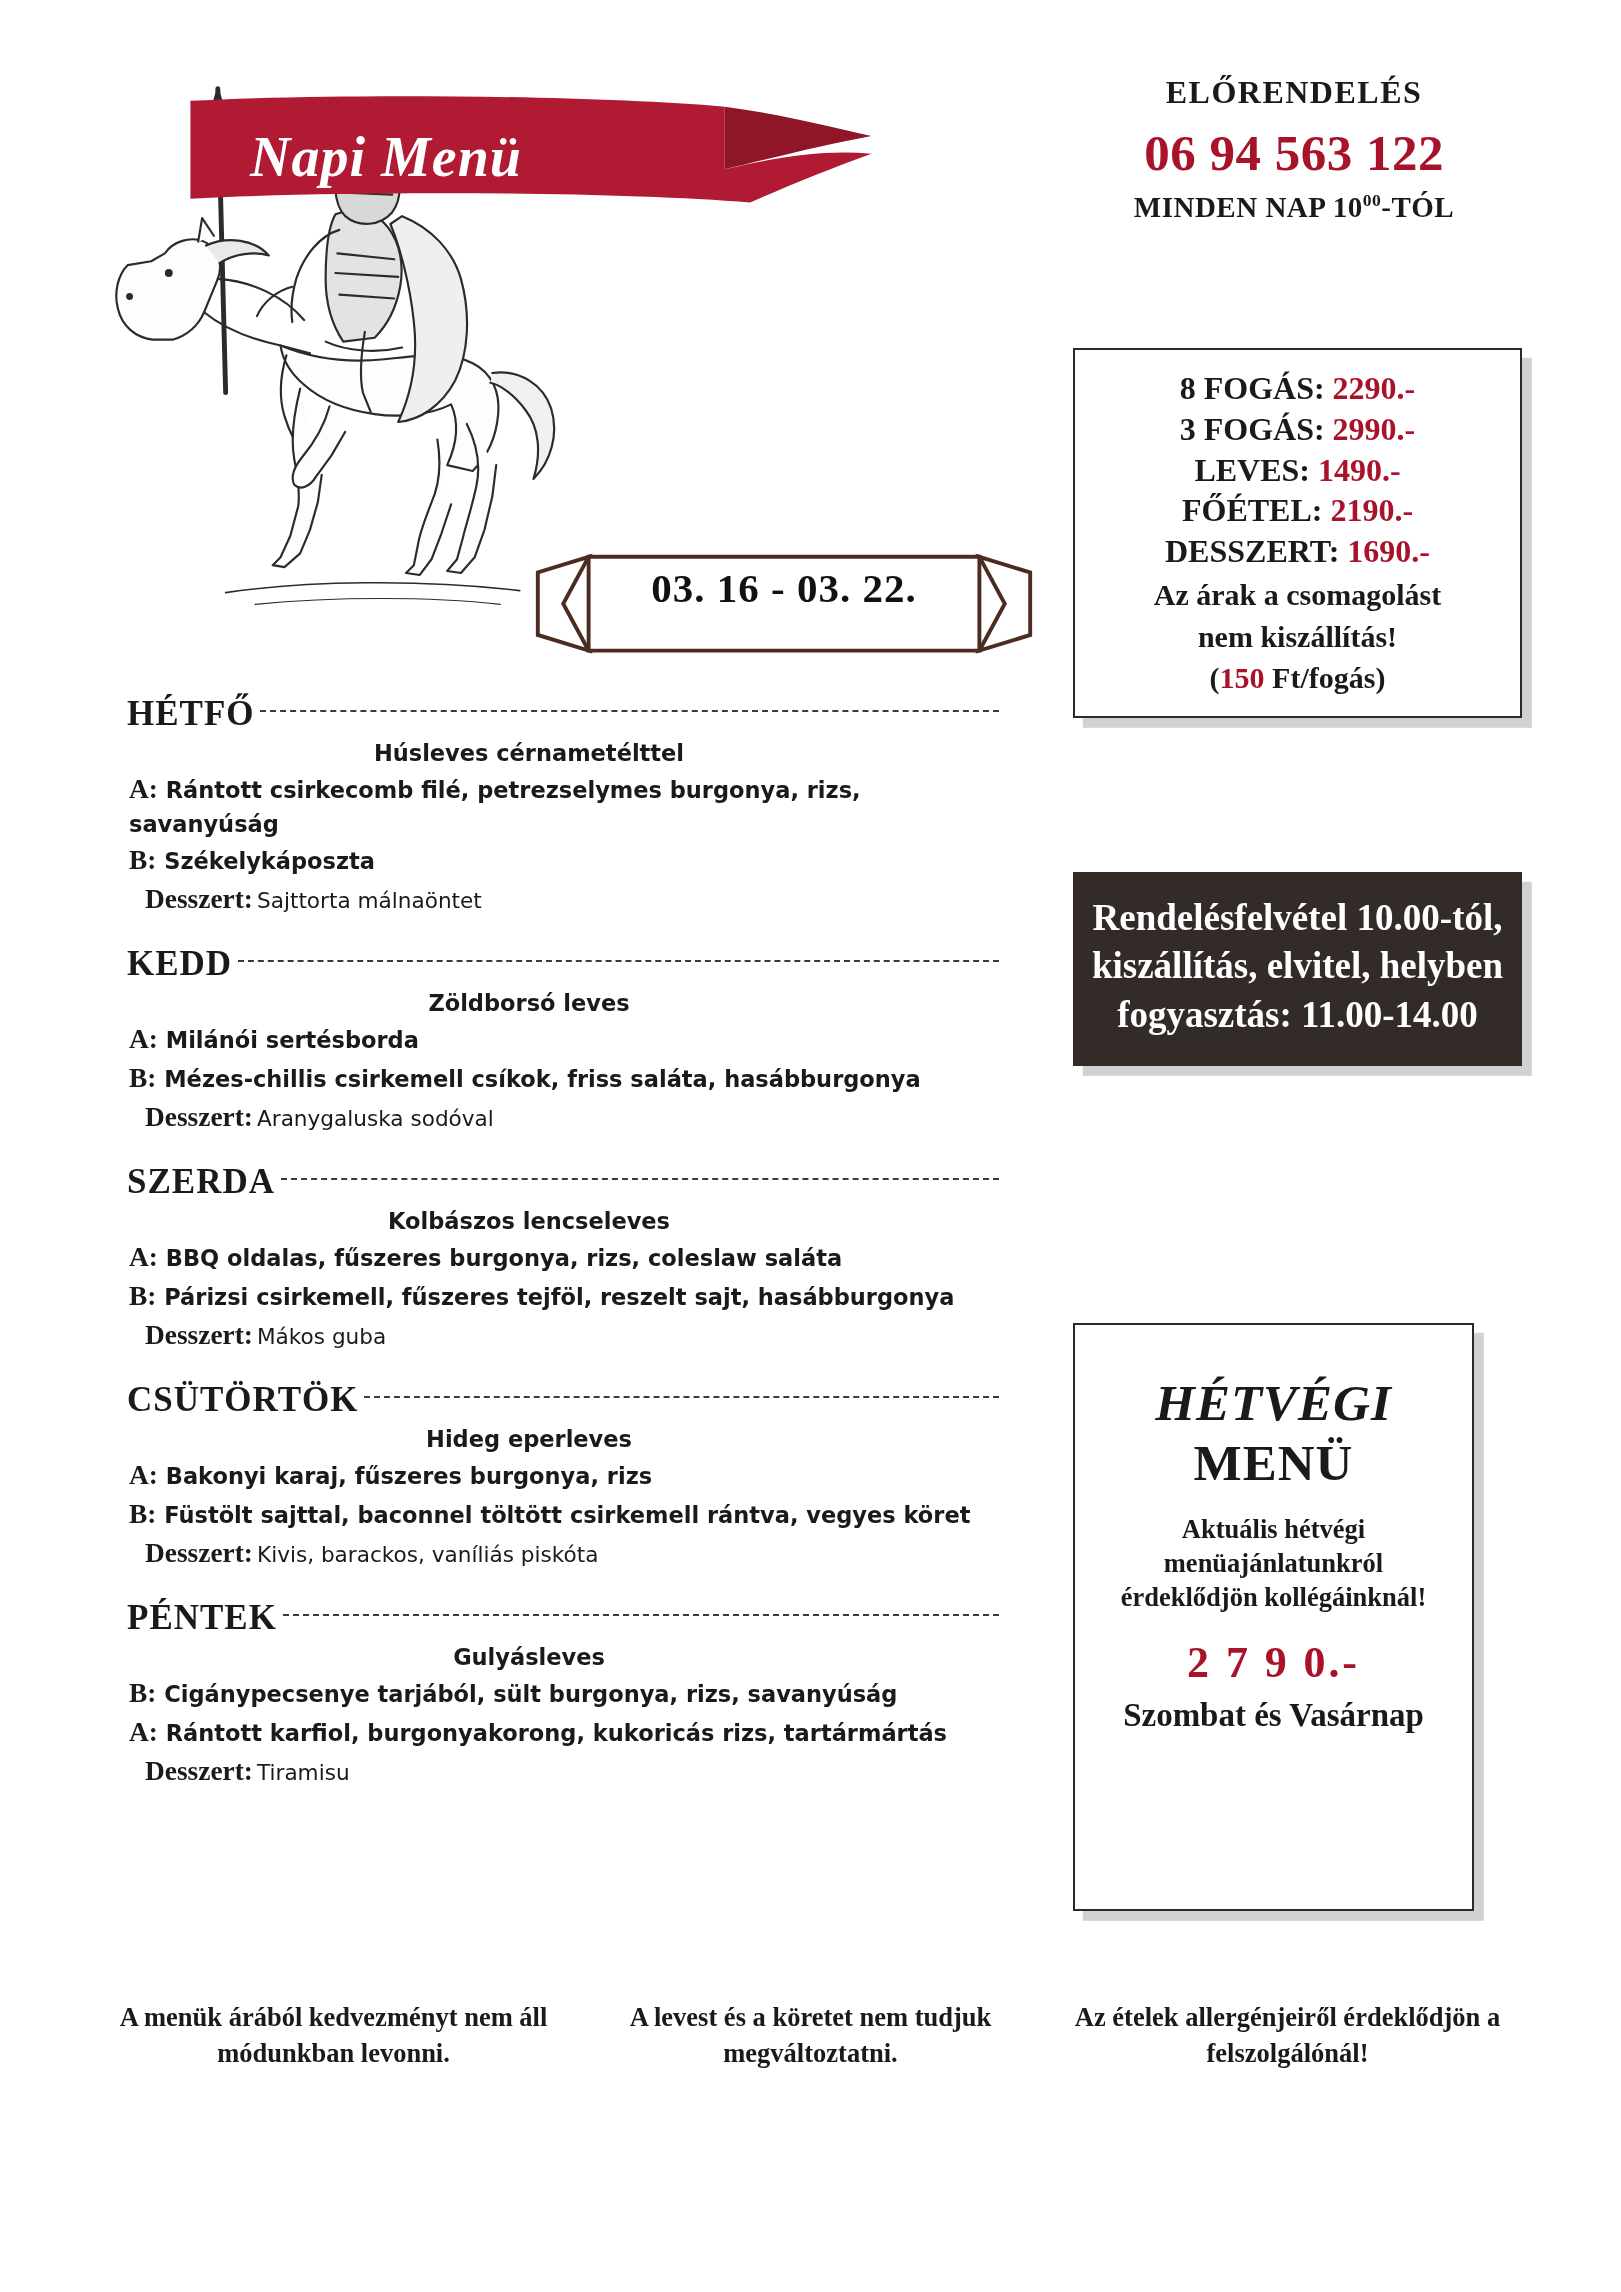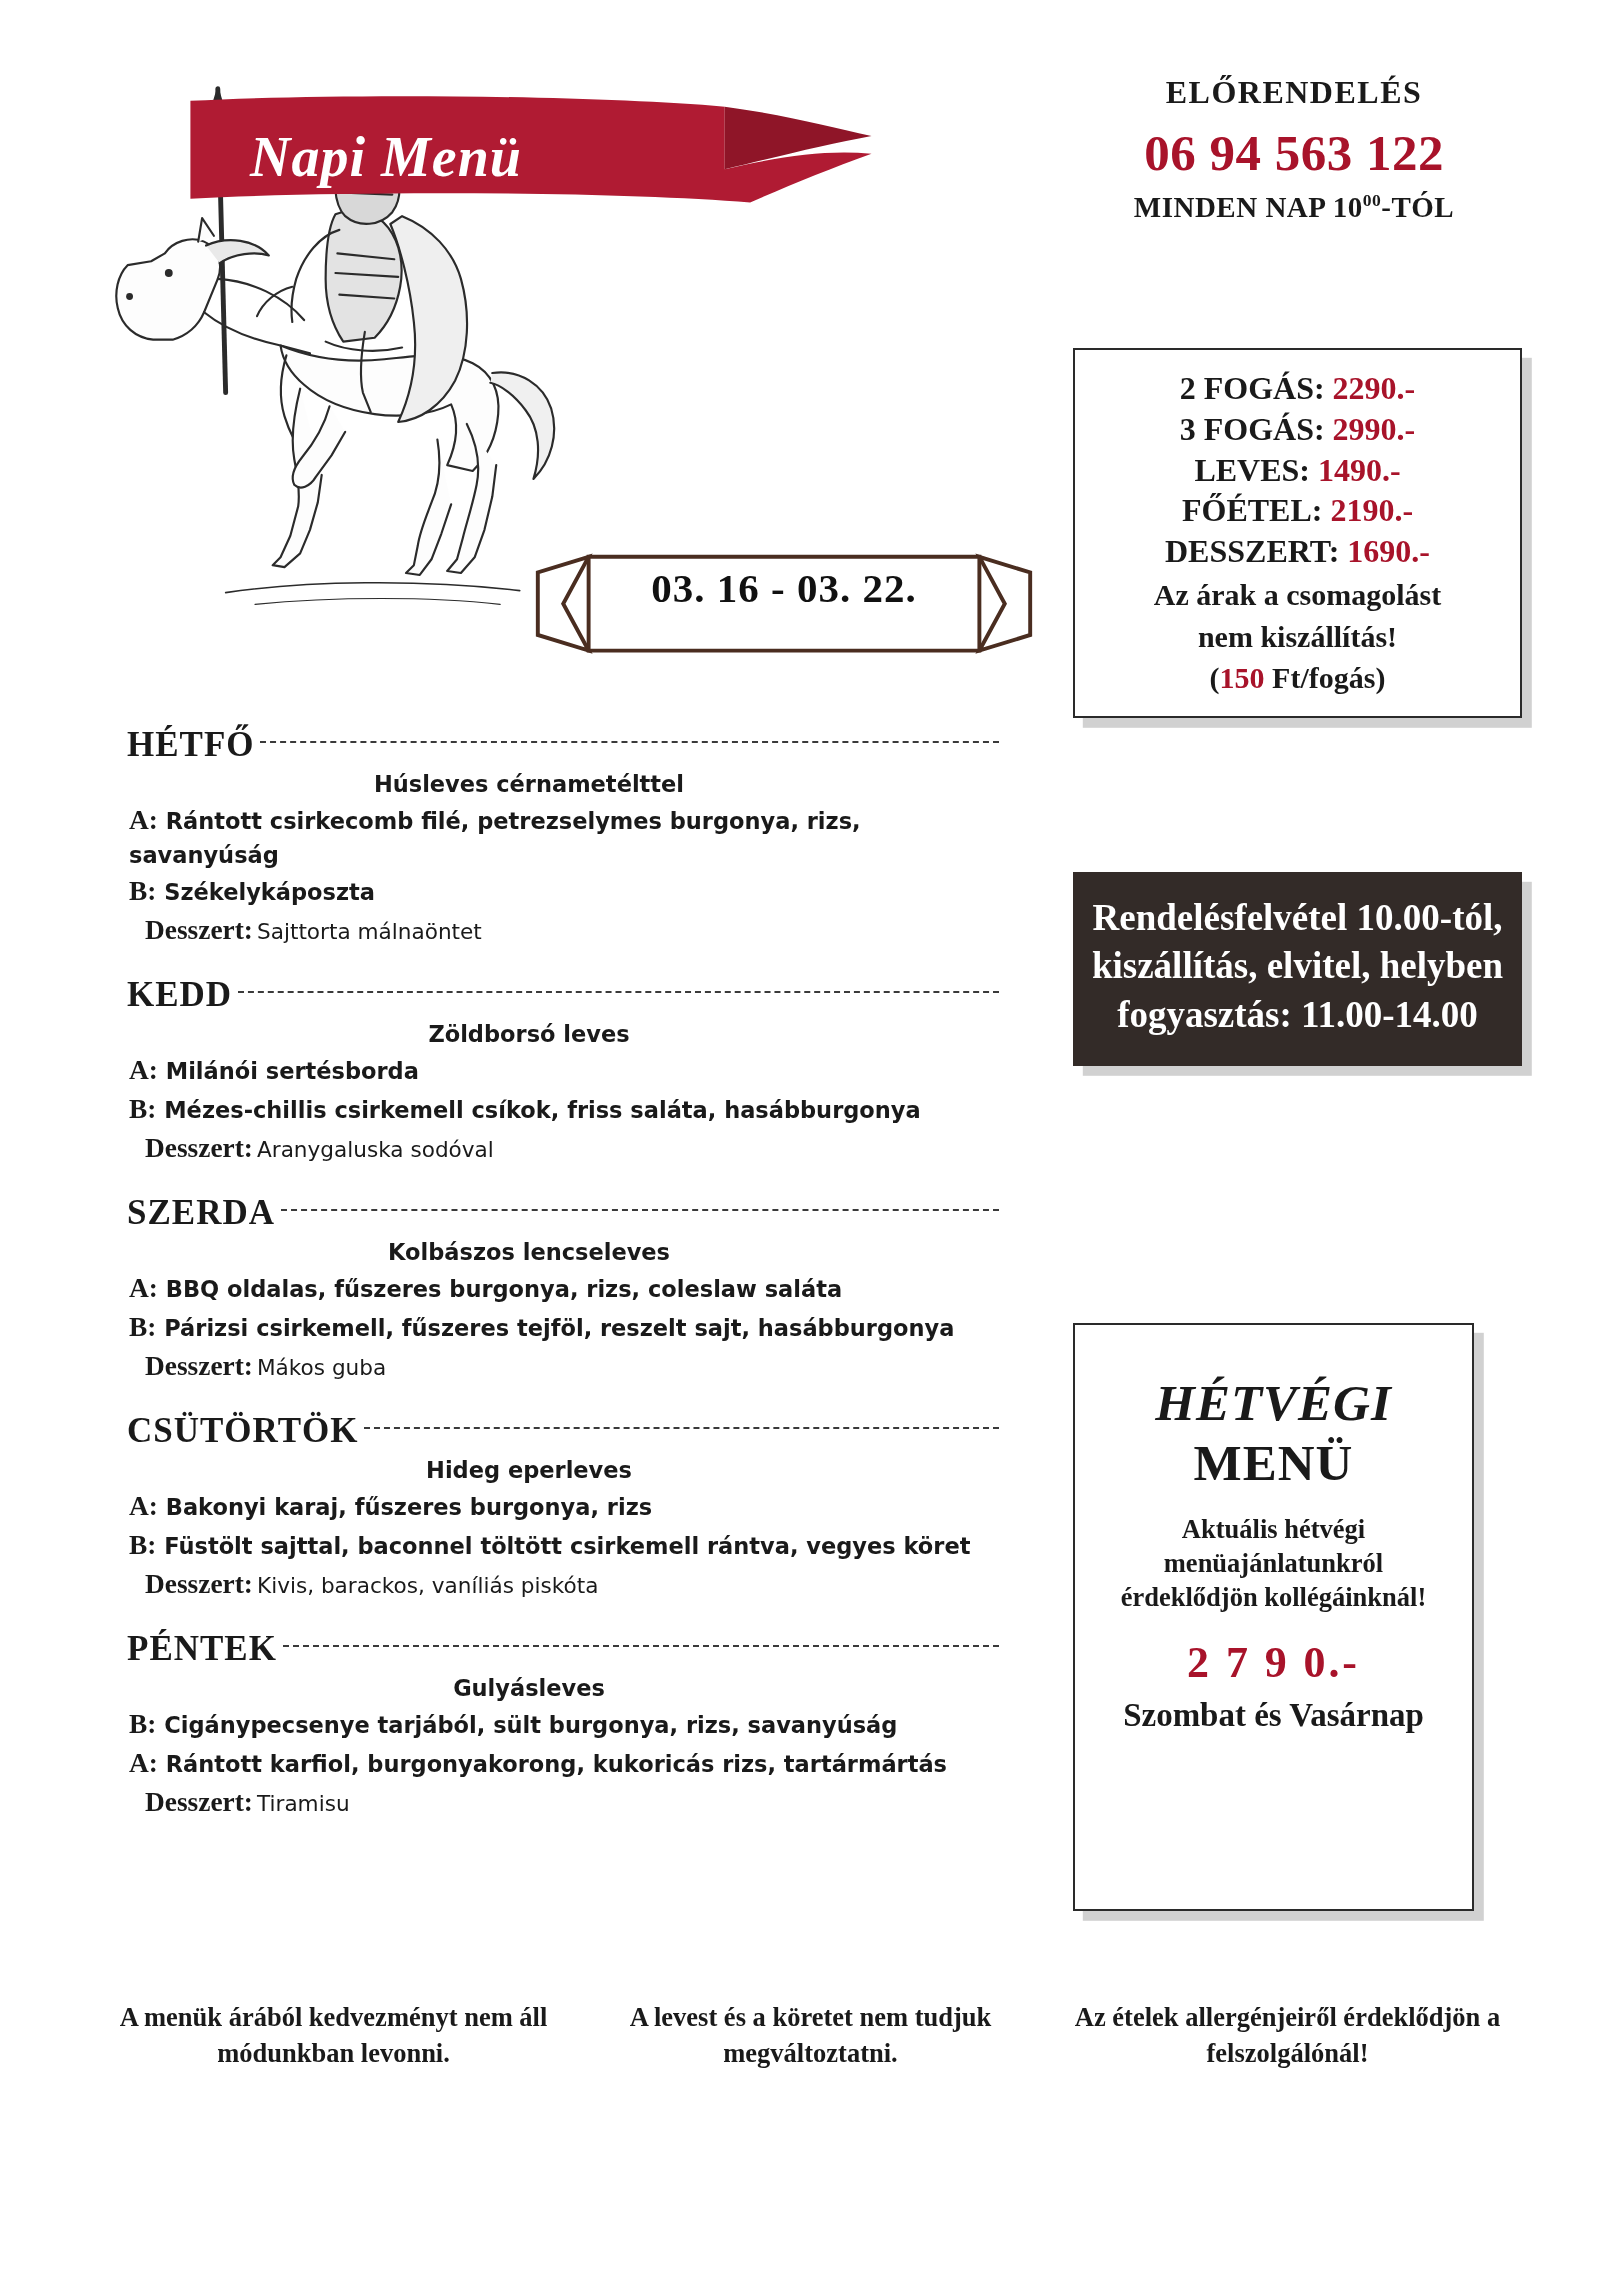--- a/index.html
+++ b/index.html
@@ -198,21 +198,21 @@
     font-size: 33px;
     font-weight: bold;
     color: #a8132a;
     margin-top: 5.9px;
   }
 
   
   .menu {
     position: absolute;
     left: 127px;
-    top: 725px;
+    top: 694px;
     width: 882px;
   }
   .day-block { margin-bottom: 25.5px; }
   .day-head {
     display: flex;
     align-items: center;
     width: 872px;
   }
   .day-name {
     font-size: 35px;
@@ -382,21 +382,21 @@
     <div class="preorder-label">ELŐRENDELÉS</div>
     <div class="preorder-phone">06 94 563 122</div>
     <div class="preorder-hours">
       <span>MINDEN NAP 10</span><sup>00</sup><span>-TÓL</span>
     </div>
   </div>
 </div>
 
 <div class="price-box">
   <div class="price-line">
-    <span>2 FOGÁS:</span>
+    <span>8 FOGÁS:</span>
     <span class="amount">2290.-</span>
   </div>
   <div class="price-line">
     <span>3 FOGÁS:</span>
     <span class="amount">2990.-</span>
   </div>
   <div class="price-line">
     <span>LEVES:</span>
     <span class="amount">1490.-</span>
   </div>

